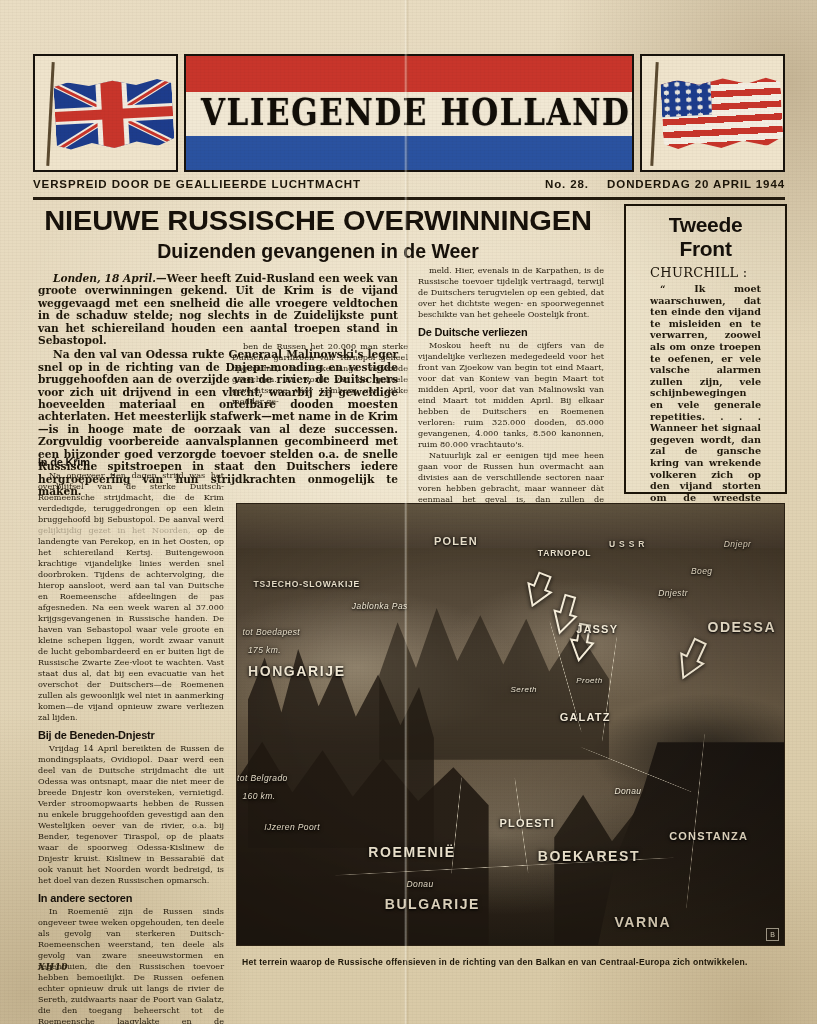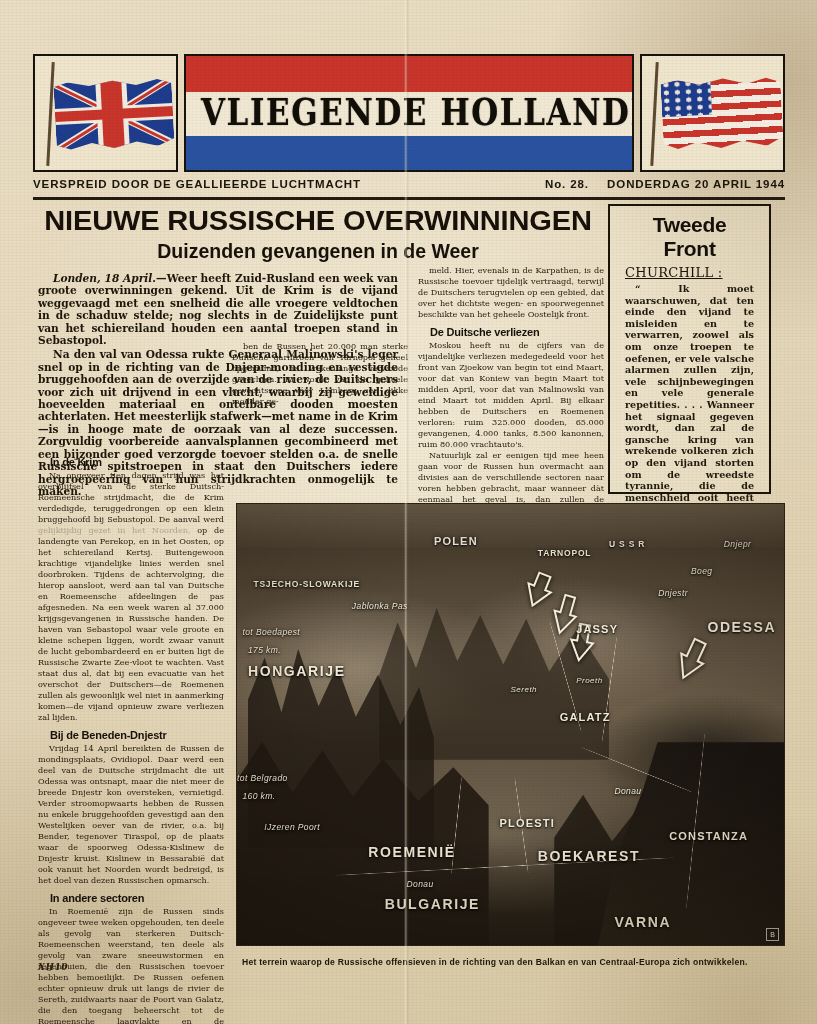--- a/index.html
+++ b/index.html
@@ -124,52 +124,52 @@
   .lede .place{font-style:italic;font-weight:bold;}
   .lede p{margin:0 8px 2px 0;text-indent:15px;}
 
   .col{
     position:absolute;
     font-family:"DejaVu Serif", serif;
     font-size:8.1px;line-height:11px;color:#241c0d;text-align:justify;
   }
   .col p{margin:0;text-indent:11px;}
   .col h3{
-    margin:7px 0 2px 12px;font-family:"Liberation Sans", sans-serif;
+    margin:7px 0 2px 0;font-family:"Liberation Sans", sans-serif;
     font-weight:bold;font-size:11px;color:#17110a;text-indent:0;letter-spacing:-.2px;
   }
   #col1{left:38px;top:450px;width:186px;}
   #col2{left:232px;top:341px;width:176px;}
   #col3{left:418px;top:265px;width:186px;}
   #col3 h3:first-child{margin-top:0;}
   #col2 .tailtext{margin-top:0;}
 
   
   .faded{opacity:.30;}
 
   .printmark{
     position:absolute;left:38px;top:962px;
     font-family:"DejaVu Serif", serif;font-style:italic;font-weight:bold;
     font-size:9px;color:#2a2110;letter-spacing:.5px;
   }
 
   
   .box{
-    position:absolute;left:608px;top:204px;width:163px;height:290px;
-    border:2px solid #1b1409;box-sizing:border-box;padding:7px 15px;
+    position:absolute;left:624px;top:204px;width:163px;height:290px;
+    border:2px solid #1b1409;box-sizing:border-box;padding:7px 24px;
     background:rgba(243,234,213,.30);
   }
   .box h2{
     margin:0 0 4px 0;text-align:center;
     font-family:"Liberation Sans", sans-serif;font-weight:bold;
     font-size:21px;color:#15100a;letter-spacing:-.3px;
   }
   .box .who{
     font-family:"DejaVu Serif", serif;font-size:13px;color:#1b1409;
-    margin:0 0 3px 0;letter-spacing:.3px;text-decoration:underline;
+    margin:0 0 3px 0;letter-spacing:.3px;
   }
   .box .quote{
     font-family:"DejaVu Serif", serif;font-weight:bold;
     font-size:9.6px;line-height:11.6px;color:#20190c;text-align:justify;
     margin:0;text-indent:10px;
   }
   .box .attrib{
     margin-top:7px;text-align:right;
     font-family:"Liberation Sans", sans-serif;font-style:italic;font-weight:bold;
     font-size:12px;line-height:15px;color:#1b1409;

